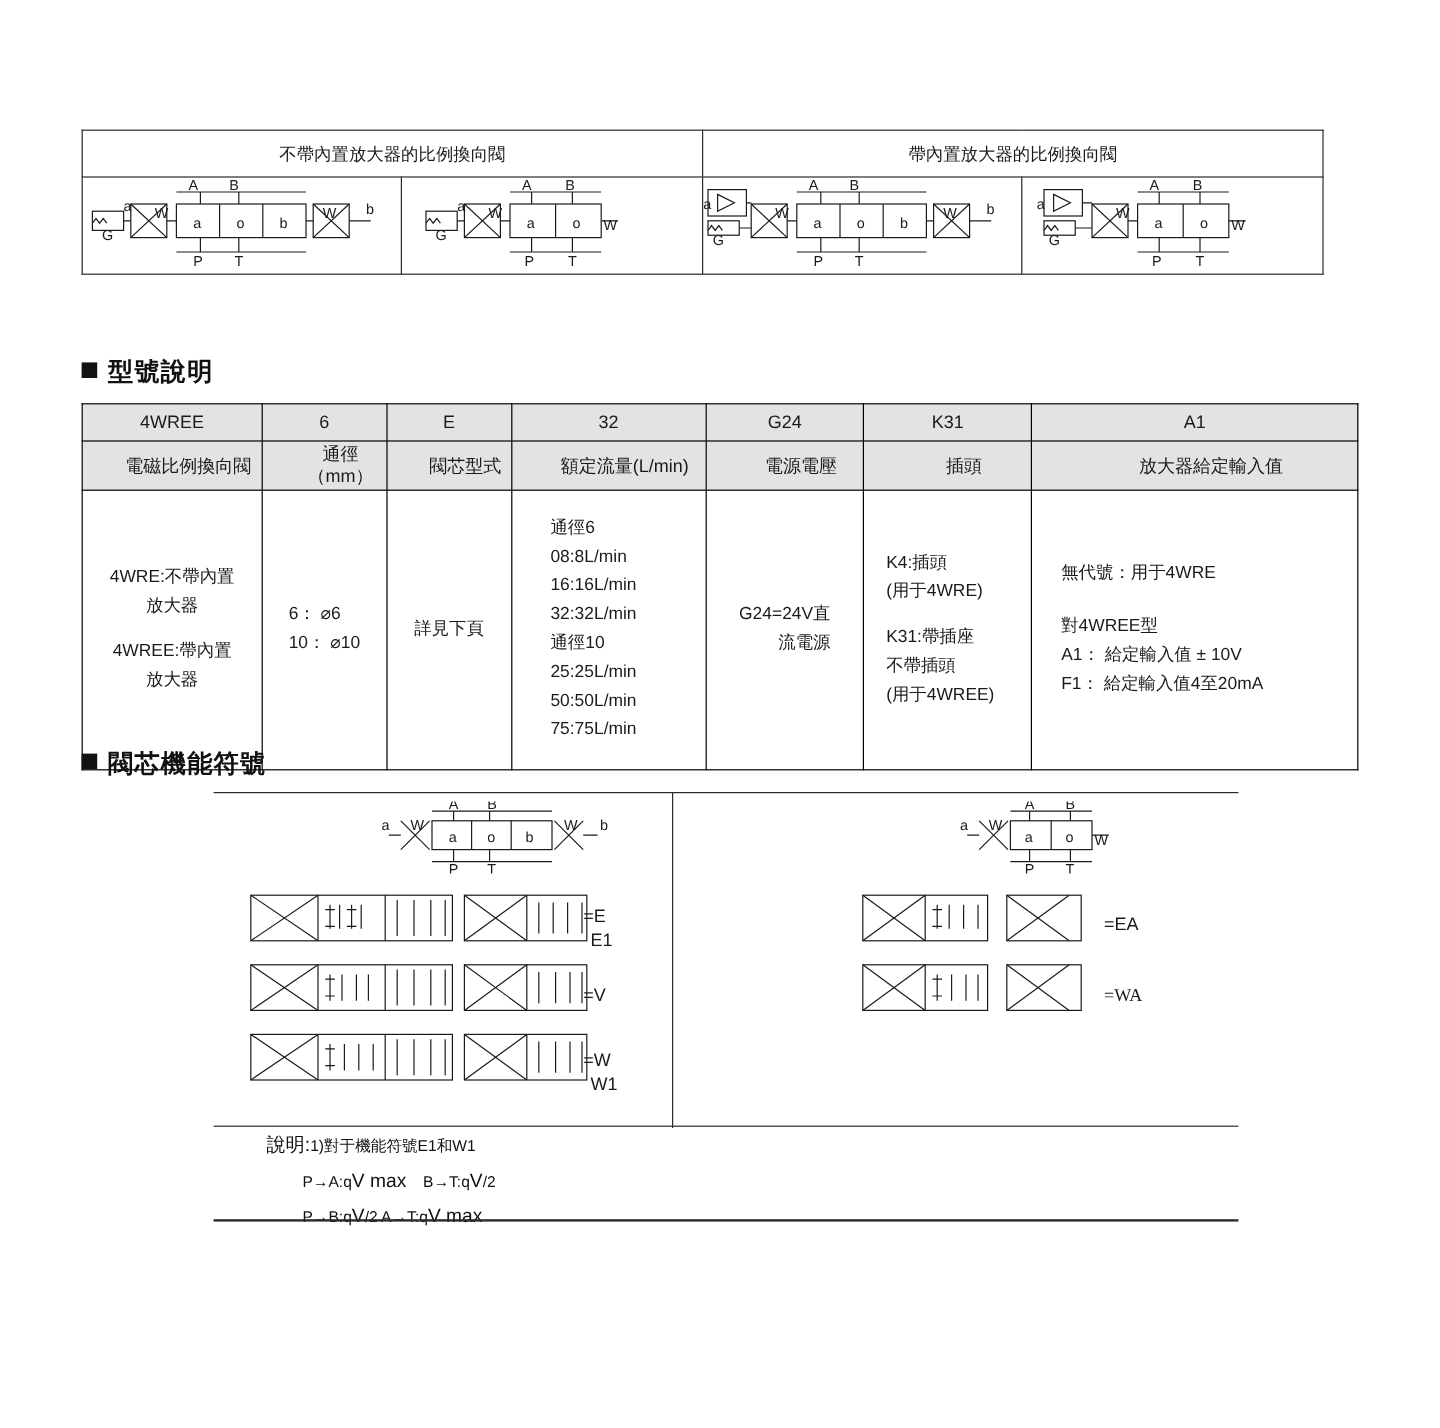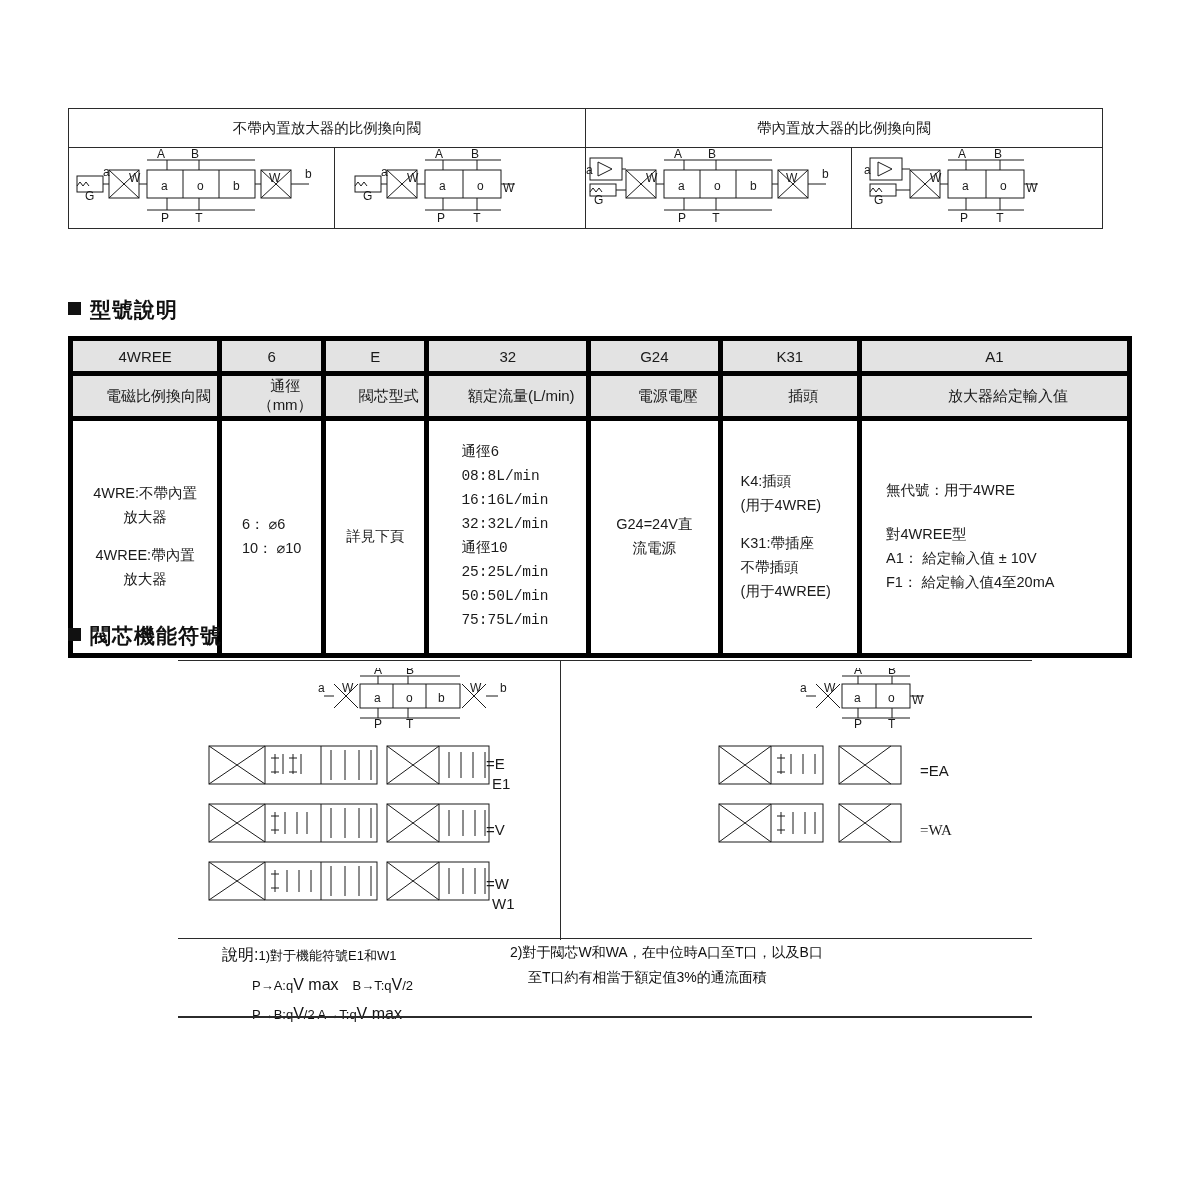--- a/index.html
+++ b/index.html
@@ -36,21 +36,21 @@
     display:inline-block;width:13px;height:13px;background:#111;
     margin-right:9px;vertical-align:2px;
   }
 
   
   .model-table{
     position:absolute;left:68px;top:336px;width:1064px;
     border-collapse:collapse;
   }
   .model-table td{
-    border:5px solid #000000;
+    border:1px solid #000000;
     text-align:center;vertical-align:middle;
     font-size:14.5px;
   }
   .model-table tr.r1 td{background:#e3e3e3;height:28px;font-size:15px;}
   .model-table tr.r2 td{background:#e3e3e3;height:28px;font-size:15px;padding-left:28px;}
   .model-table tr.r3 td{height:216px;vertical-align:middle;padding:8px 10px;line-height:1.65;}
   .cell-left{text-align:left !important;}
   .cell-lines{display:inline-block;text-align:left;}
   .cell-center-lines{display:inline-block;text-align:center;}
   .divider-v{
@@ -288,36 +288,36 @@
       </td>
       <td>
         <span class="cell-lines">
           <div>6： ⌀6</div>
           <div>10： ⌀10</div>
         </span>
       </td>
       <td>
         <span>詳見下頁</span>
       </td>
-      <td class="cell-left" style="padding-left:32px;font-family:Liberation Mono, monospace;">
+      <td class="cell-left" style="padding-left:32px;">
         <span class="cell-lines">
           <div>通徑6</div>
           <div>08:8L/min</div>
           <div>16:16L/min</div>
           <div>32:32L/min</div>
           <div>通徑10</div>
           <div>25:25L/min</div>
           <div>50:50L/min</div>
           <div>75:75L/min</div>
         </span>
       </td>
       <td>
         <span class="cell-lines">
           <div>G24=24V直</div>
-          <div style="text-align:center">流電源</div>
+          <div style="text-align:right">流電源</div>
         </span>
       </td>
       <td class="cell-left" style="padding-left:18px;">
         <span class="cell-lines">
           <div>K4:插頭</div>
           <div>(用于4WRE)</div>
           <div style="height:14px"></div>
           <div>K31:帶插座</div>
           <div>不帶插頭</div>
           <div>(用于4WREE)</div>
@@ -503,20 +503,16 @@
       <span class="small">說明:</span><span>1)對于機能符號E1和W1</span>
     </div>
     <div style="margin-left:30px;">
       <span>P→A:q</span><span class="small">V max</span><span style="display:inline-block;width:14px"></span><span>B→T:q</span><span class="small">V</span><span>/2</span>
     </div>
     <div style="margin-left:30px;">
       <span>P→B:q</span><span class="small">V</span><span>/2  A→T:q</span><span class="small">V max</span>
     </div>
   </div>
 
-  <div class="note2" style="left:510px;top:940px;">
-    <div>2)對于閥芯W和WA，在中位時A口至T口，以及B口</div>
-    <div style="margin-left:18px;">至T口約有相當于額定值3%的通流面積</div>
-  </div>
 
   <div class="rule" style="left:178px;top:1016px;width:854px;height:2px;background:#2b2b2b;"></div>
 
 </div>
 
 </body></html>

